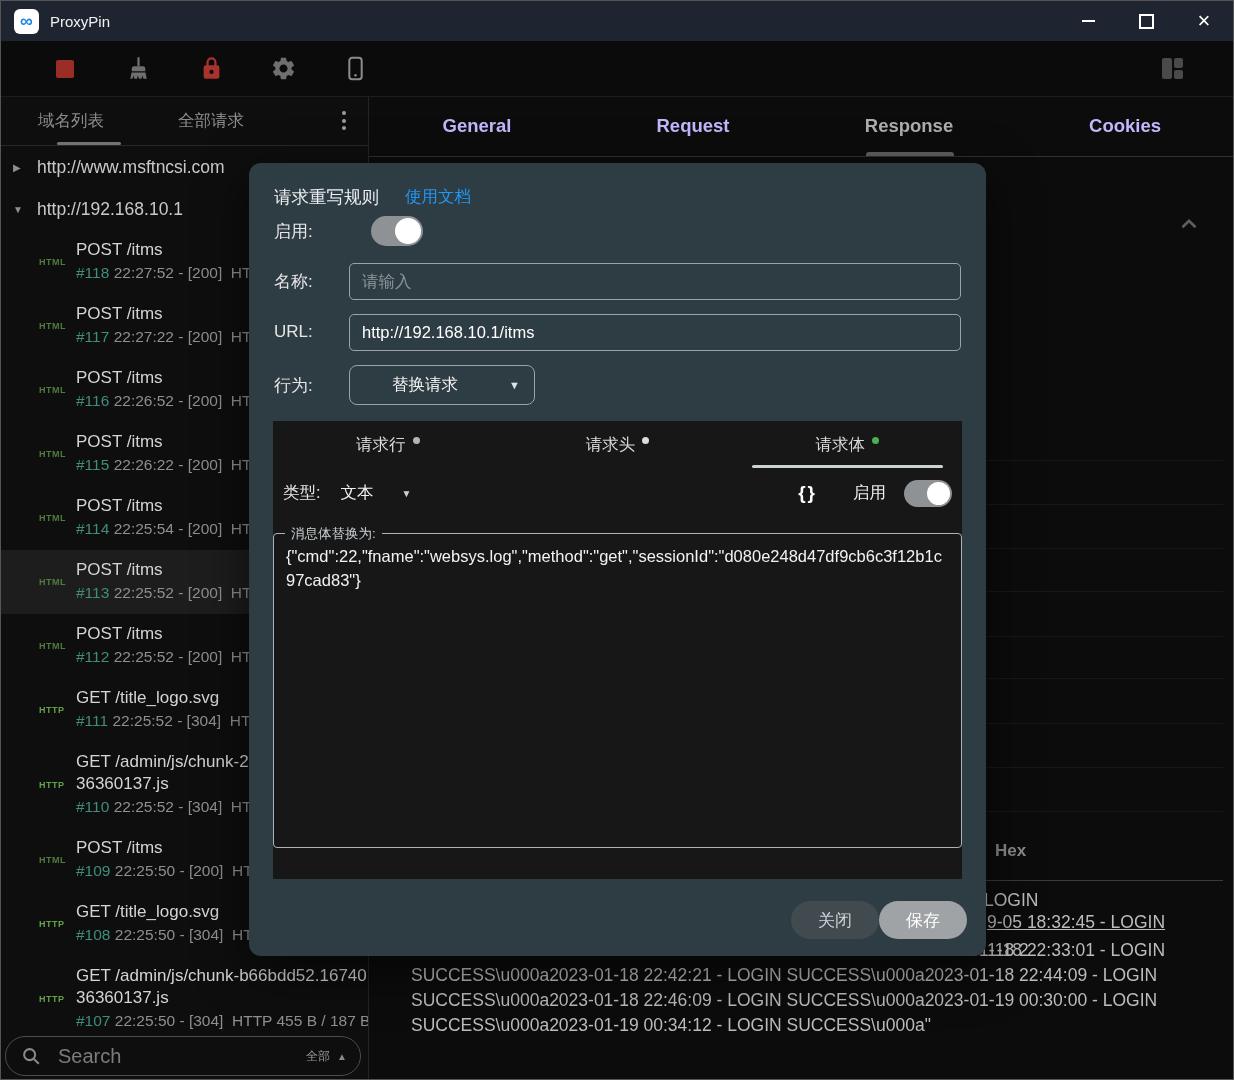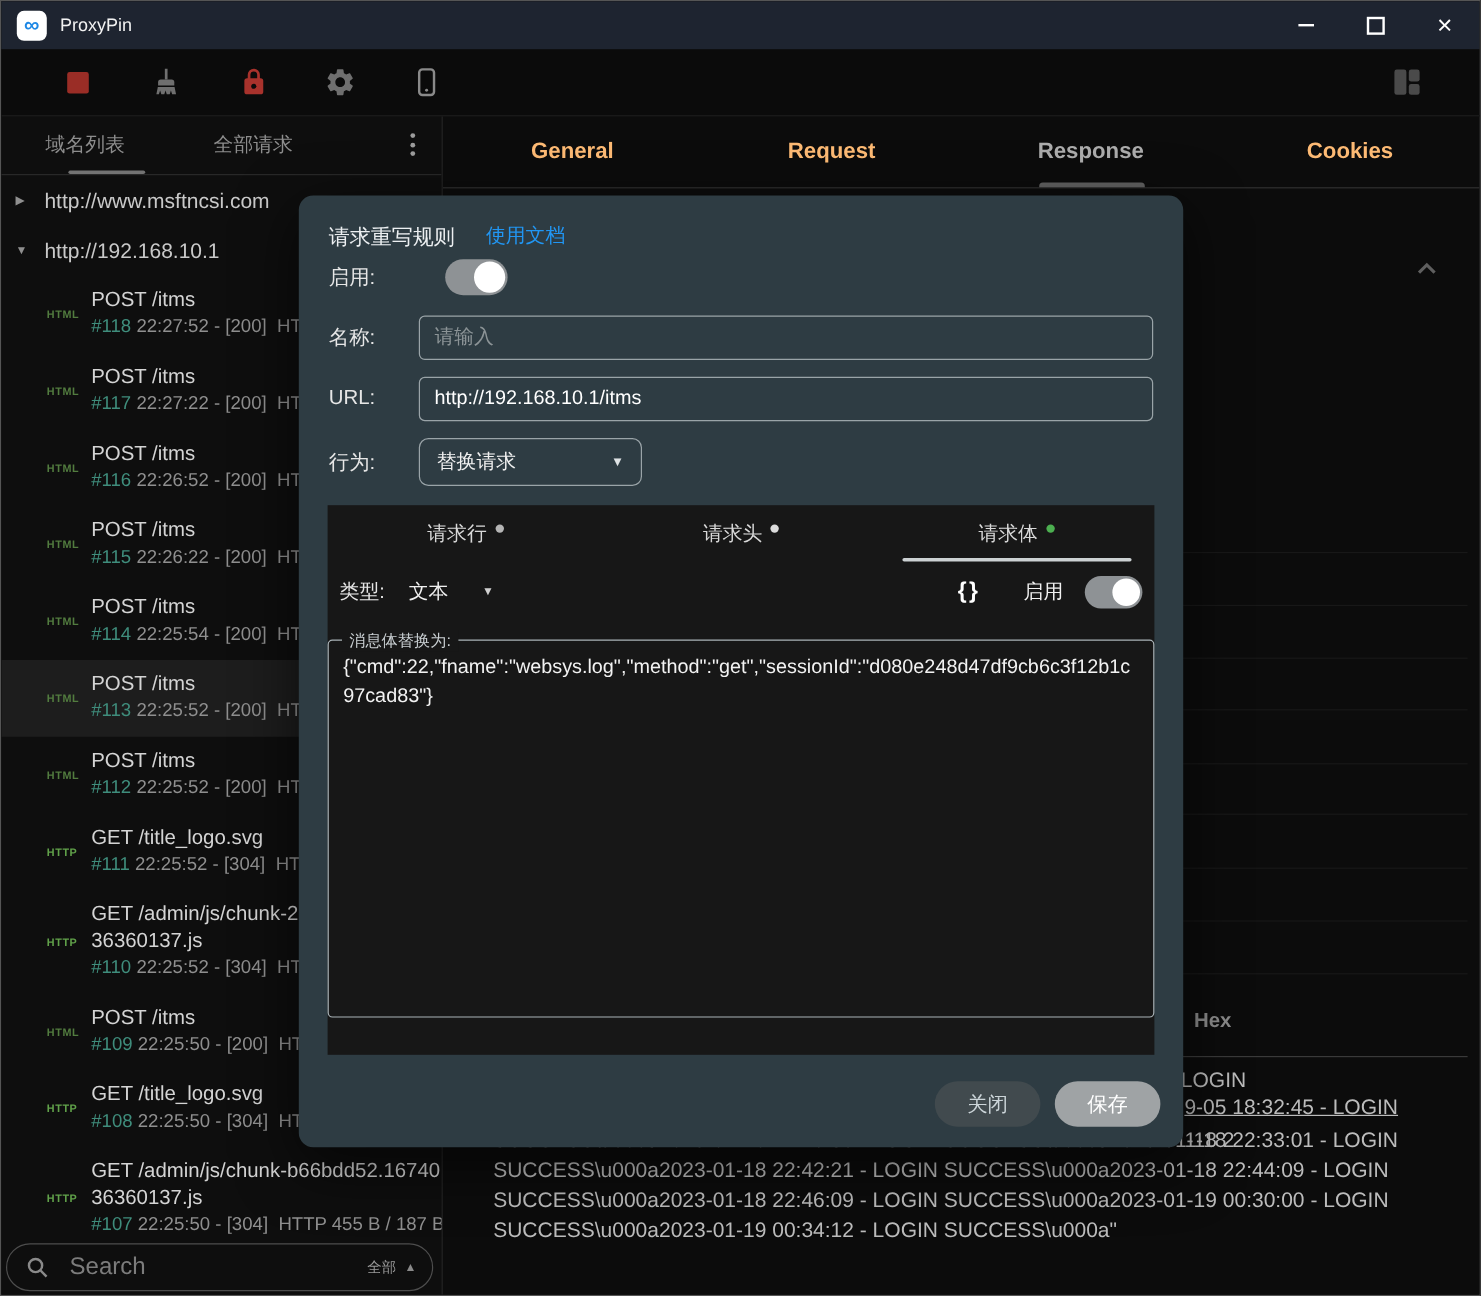--- a/index.html
+++ b/index.html
@@ -62,21 +62,21 @@
                 font-size:20px;color:#ddd;font-family:"Liberation Sans",sans-serif;}
   .search-input::placeholder{color:#7c7c7c;}
   .search-filter{margin-left:auto;font-size:12px;color:#9a9a9a;}
   .caret-up{font-size:10px;color:#8a8a8a;margin:0 13px 0 7px;}
   .caret-up::before{content:"\25B2";}
 
   
   .main{position:absolute;left:368px;top:95px;right:0;bottom:0;background:#0c0c0c;z-index:1;}
   .main-tabs{height:60px;display:flex;border-bottom:1px solid #303030;position:relative;}
   .main-tab{flex:1;display:flex;align-items:center;justify-content:center;
-            font-size:18.5px;font-weight:600;color:#fdba74;}
+            font-size:18.5px;font-weight:600;color:#c4b5fd;}
   .main-tab.active{color:#acacac;}
   .main-tab-underline{position:absolute;left:497px;bottom:0;width:88px;height:4px;background:#616161;border-radius:3px 3px 0 0;}
   .collapse-chevron{position:absolute;left:807px;top:115px;}
   .hex-label{position:absolute;left:626px;top:745px;font-size:17px;font-weight:600;color:#8b8b8b;}
   .hex-divider{position:absolute;left:8px;right:10px;top:784px;height:1px;background:#3a3a3a;}
   .sep{position:absolute;left:12px;right:10px;height:1px;background:rgba(255,255,255,.05);}
   .body-line{position:absolute;font-size:17.5px;color:#bcbcbc;white-space:pre;}
   .bl0{left:615px;top:794px;}
   .bl1{left:618px;top:816px;text-decoration:underline;}
   .bl2{left:42px;top:844px;}
@@ -102,21 +102,21 @@
   .row-name{top:99px;height:38px;}
   .row-url{top:150px;height:38px;}
   .row-behavior{top:202px;height:40px;}
   .row-field .dlg-label{width:75px;flex:0 0 75px;}
   .dlg-input{flex:1;height:37px;background:transparent;border:1.3px solid #9aa4a8;border-radius:5px;
              padding:0 12px;font-size:16.5px;color:#fff;outline:none;box-sizing:border-box;
              font-family:"Liberation Sans",sans-serif;}
   .dlg-input::placeholder{color:#8b9396;}
   .dlg-select{width:186px;height:40px;border:1.3px solid #9aa4a8;border-radius:8px;display:flex;
               align-items:center;padding:0 14px;box-sizing:border-box;}
-  .dlg-select .val{font-size:16.5px;color:#f0f0f0;}
+  .dlg-select .val{font-size:16.5px;color:#f0f0f0;margin-left:28px;}
   .caret-down{margin-left:auto;font-size:11px;color:#dfe3e5;}
   .caret-down::before{content:"\25BC";}
 
   .dlg-panel{position:absolute;left:24px;top:258px;width:689px;height:458px;background:#171717;}
   .panel-tabs{height:47px;display:flex;position:relative;}
   .rw-tab{flex:1;display:flex;align-items:center;justify-content:center;font-size:16.5px;color:#d8d8d8;}
   .rw-dot{width:7px;height:7px;border-radius:50%;margin-left:7px;transform:translateY(-4px);}
   .panel-tab-underline{position:absolute;left:479px;bottom:0;width:191px;height:3px;background:#ccd1d3;border-radius:2px;}
   .type-row{position:absolute;left:0;top:47px;right:0;height:50px;display:flex;align-items:center;padding:0 10px;}
   .type-row .dlg-label{font-size:16.5px;}
@@ -127,21 +127,21 @@
   .body-enable-label{font-size:16.5px;color:#f0f0f0;margin-left:36px;}
   .type-row .toggle{margin-left:18px;}
 
   .body-fieldset{position:absolute;left:0;top:112px;width:689px;height:315px;border:1.5px solid #aab4b8;
                  border-radius:4px;box-sizing:border-box;}
   .body-legend{position:absolute;top:-9px;left:11px;background:#171717;padding:0 6px;
                font-size:13.5px;color:#c9cfd2;}
   .body-text{padding:10px 12px;font-size:16.5px;line-height:24px;color:#f2f2f2;
              word-break:break-all;white-space:pre-wrap;}
 
-  .dlg-buttons{position:absolute;top:738px;right:19px;display:flex;gap:12px;}
+  .dlg-buttons{position:absolute;top:738px;right:19px;display:flex;}
   .btn{height:38px;border:none;border-radius:19px;font-size:17px;padding:0 27px;
        font-family:"Liberation Sans",sans-serif;}
   .btn-close{background:#414a4e;color:#ccd5d9;}
   .btn-save{background:#9fa3a5;color:#fff;}
 </style>
 </head>
 <body>
 
 <div class="app">
 

